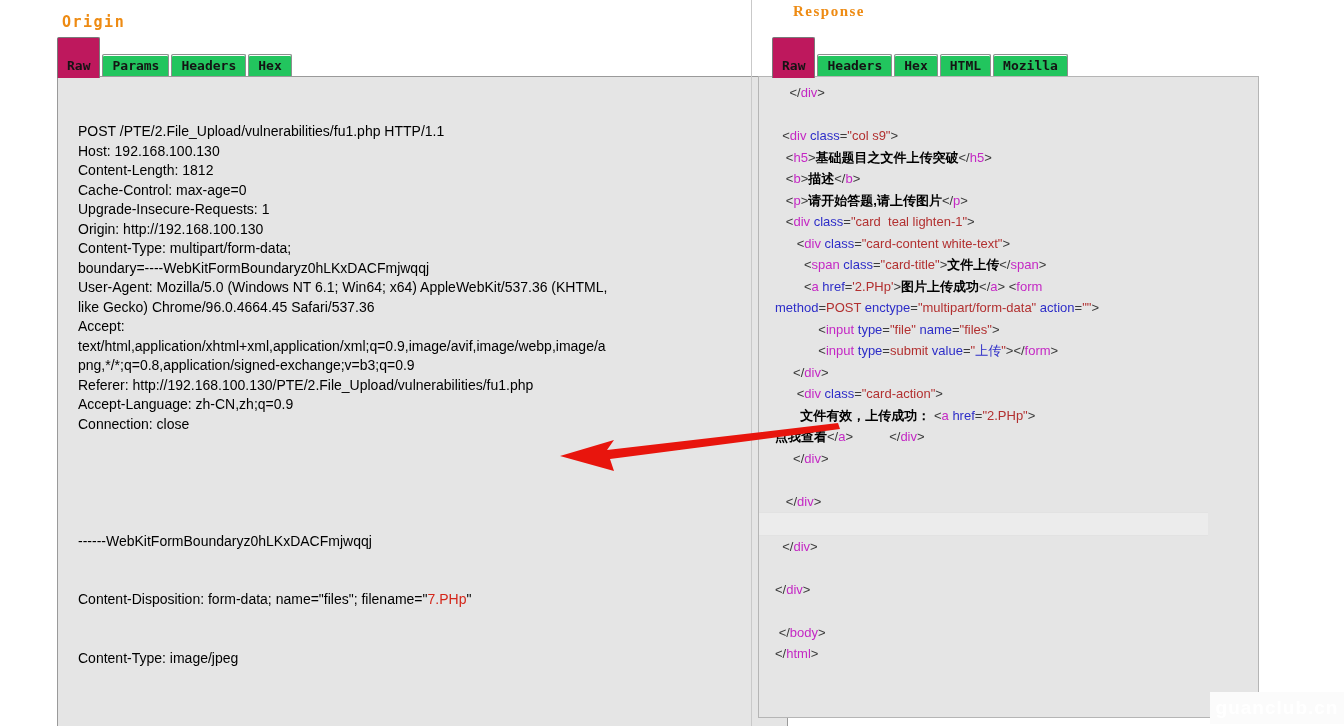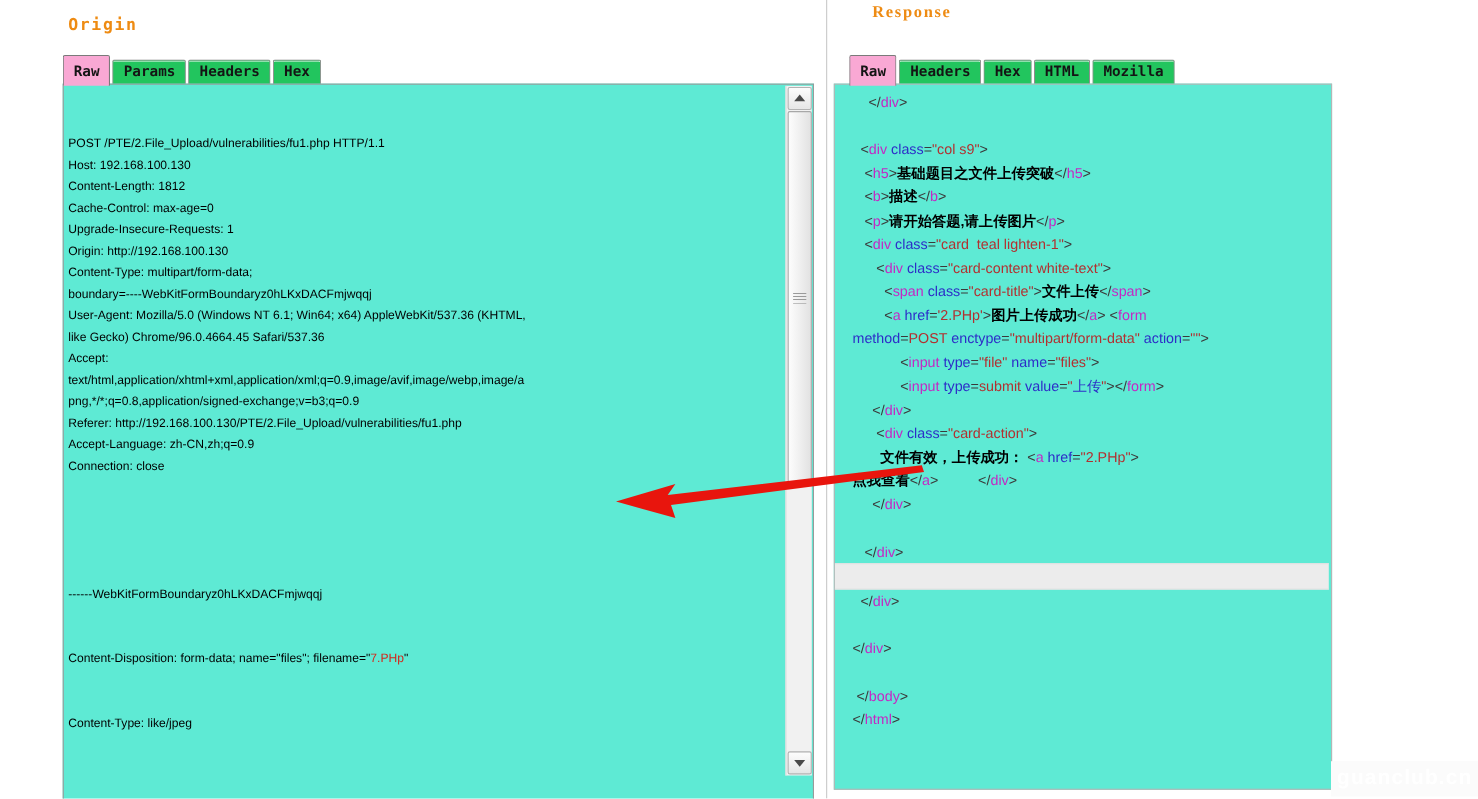--- a/index.html
+++ b/index.html
@@ -18,32 +18,32 @@
   .tabstrip{position:absolute;top:47px;height:30px;display:flex;align-items:flex-end;}
   #req-tabs{left:57px;}
   #resp-tabs{left:772px;}
   .tab{
     font-family:"DejaVu Sans Mono",monospace;font-weight:bold;font-size:13px;color:#141414;
     background:#22c55e;border:1px solid #8f8f8f;border-bottom:none;
     padding:3px 9px 4px 9px;margin-right:2px;white-space:nowrap;
     border-radius:2px 2px 0 0;box-shadow:inset 0 1px 0 #fcfcfc;
   }
   .tab.selected{
-    background:#f9a8d4;padding-top:7px;padding-bottom:5px;margin-bottom:-1px;
+    background:#be185d;padding-top:20px;padding-bottom:5px;margin-bottom:-1px;
     position:relative;z-index:3;border-color:#7a7a7a;box-shadow:none;
   }
 
   
-  .textbox{position:absolute;background:#5eead4;border:1px solid #9a9a9a;}
+  .textbox{position:absolute;background:#e5e5e5;border:1px solid #9a9a9a;padding-left:48px;}
   #req-box{left:57px;top:76px;width:681px;height:700px;}
   #resp-box{left:758px;top:76px;width:451px;height:640px;border-color:#b5b5b5;}
 
   #req-content{
-    position:absolute;left:4px;top:6px;width:650px;
-    font-size:11px;line-height:19.5px;color:#000;white-space:pre-wrap;word-break:break-all;
+    position:absolute;left:20px;top:6px;width:650px;
+    font-size:14px;line-height:19.5px;color:#000;white-space:pre-wrap;word-break:break-all;
   }
   .req-line{min-height:19.5px;}
   .blank-line{min-height:19.5px;}
   .red-hl{color:var(--highlight-red);}
 
   #resp-content{
     position:absolute;left:0;top:5px;width:449px;
     font-size:13px;line-height:21.5px;color:#000;white-space:pre;
   }
   .code-line{min-height:21.5px;padding-left:16px;}
@@ -103,21 +103,21 @@
     <div class="tab">Headers</div>
     <div class="tab">Hex</div>
   </div>
 
 <div class="textbox" id="req-box">
   <div id="req-content">
     <div id="req-headers"><div class="req-line">POST /PTE/2.File_Upload/vulnerabilities/fu1.php HTTP/1.1</div><div class="req-line">Host: 192.168.100.130</div><div class="req-line">Content-Length: 1812</div><div class="req-line">Cache-Control: max-age=0</div><div class="req-line">Upgrade-Insecure-Requests: 1</div><div class="req-line">Origin: http://192.168.100.130</div><div class="req-line">Content-Type: multipart/form-data;</div><div class="req-line">boundary=----WebKitFormBoundaryz0hLKxDACFmjwqqj</div><div class="req-line">User-Agent: Mozilla/5.0 (Windows NT 6.1; Win64; x64) AppleWebKit/537.36 (KHTML,</div><div class="req-line">like Gecko) Chrome/96.0.4664.45 Safari/537.36</div><div class="req-line">Accept:</div><div class="req-line">text/html,application/xhtml+xml,application/xml;q=0.9,image/avif,image/webp,image/a</div><div class="req-line">png,*/*;q=0.8,application/signed-exchange;v=b3;q=0.9</div><div class="req-line">Referer: http://192.168.100.130/PTE/2.File_Upload/vulnerabilities/fu1.php</div><div class="req-line">Accept-Language: zh-CN,zh;q=0.9</div><div class="req-line">Connection: close</div></div>
     <div class="blank-line"> </div>
     <div class="req-line">------WebKitFormBoundaryz0hLKxDACFmjwqqj</div>
     <div class="req-line"><span>Content-Disposition: form-data; name="files"; filename="</span><span class="red-hl">7.PHp</span><span>"</span></div>
-    <div class="req-line">Content-Type: like/jpeg</div>
+    <div class="req-line">Content-Type: image/jpeg</div>
     
   </div>
   <div id="req-scrollbar">
     <div class="sb-btn" id="sb-up">
         <div class="arr"></div>
       </div>
     <div id="sb-thumb">
         <div class="grip"></div>
       </div>
     <div class="sb-btn" id="sb-down">

